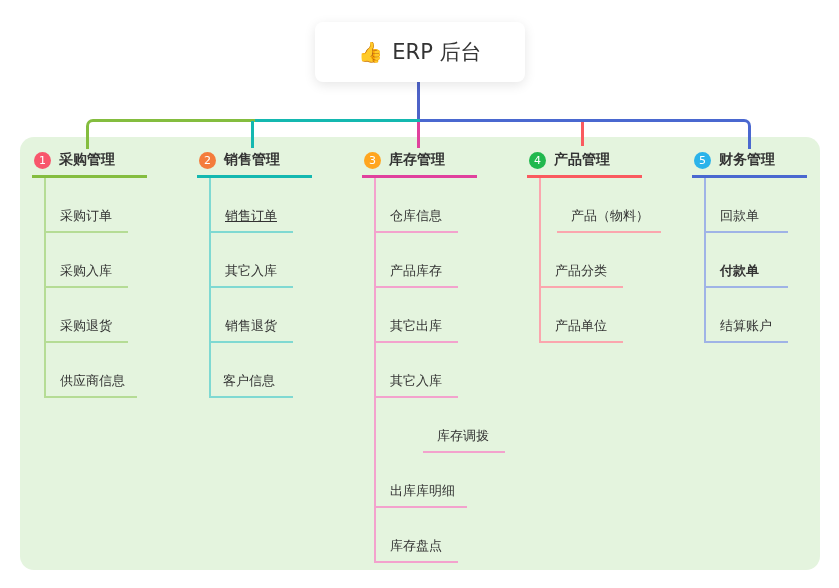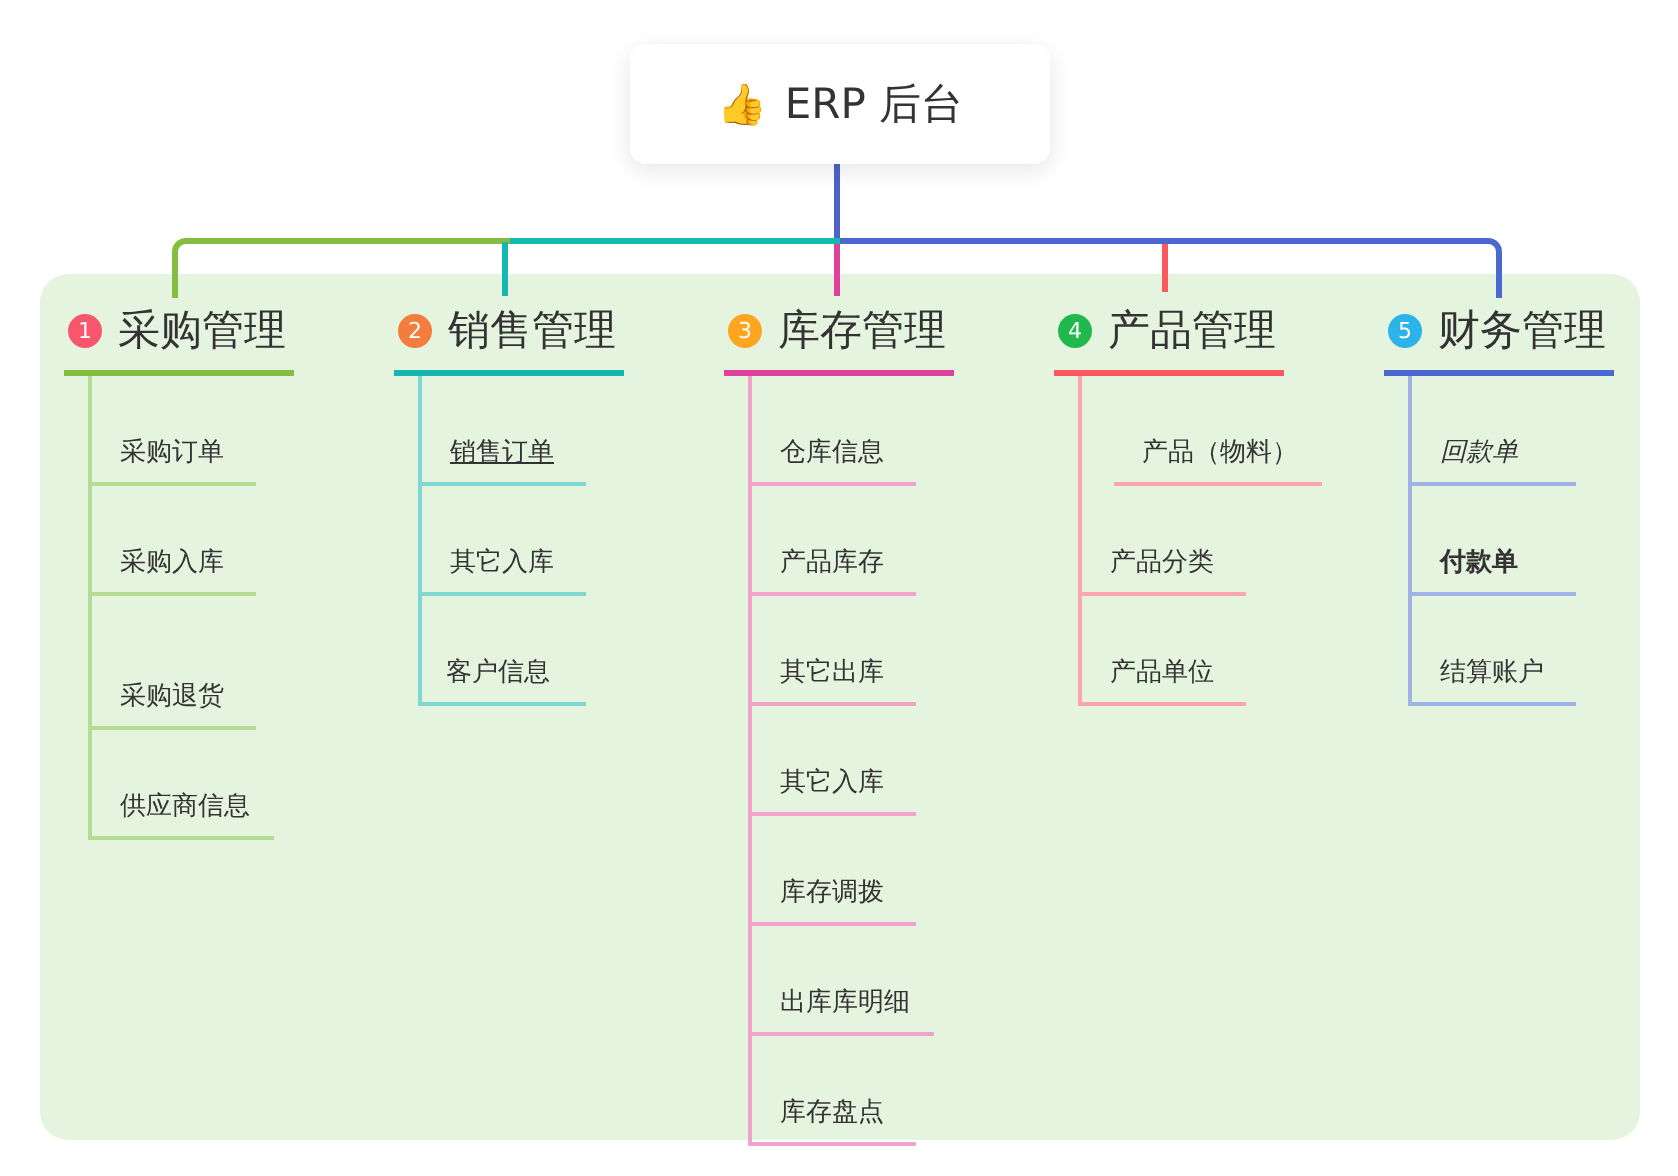--- a/index.html
+++ b/index.html
@@ -33,21 +33,21 @@
   .branch{position:absolute;top:148px;width:150px;}
   .branch-header{
     width:113px;display:flex;align-items:center;gap:8px;
     padding:3px 0 6px 2px;border-bottom:3px solid;cursor:default;
   }
   .badge{
     width:17px;height:17px;border-radius:50%;flex:0 0 17px;
     display:flex;align-items:center;justify-content:center;
     color:#ffffff;font-size:11px;line-height:1;
   }
-  .branch-label{font-size:21px;white-space:nowrap;}
+  .branch-label{font-size:14px;white-space:nowrap;font-weight:bold;}
   .children{margin-left:12px;border-left:2px solid;}
   .child{
     display:flex;align-items:flex-end;height:55px;box-sizing:border-box;
     width:max-content;min-width:82px;padding:0 12px 6px 14px;
     border-bottom:2px solid;font-size:13px;white-space:nowrap;
   }
 </style>
 </head>
 <body>
 
@@ -69,46 +69,47 @@
 
   <div id="branches">
       <div class="branch" style="left: 32px;">
         <div class="branch-header" style="border-bottom-color: rgb(132, 189, 63);">
           <span class="badge" style="background: rgb(248, 86, 108);">1</span>
           <span class="branch-label">采购管理</span>
         </div>
         <div class="children" style="border-left-color: rgb(181, 220, 149); text-align: center;">
           <div class="child" style="border-bottom-color: rgb(181, 220, 149);">采购订单</div>
           <div class="child" style="border-bottom-color: rgb(181, 220, 149);">采购入库</div>
-          <div class="child" style="border-bottom-color: rgb(181, 220, 149); margin-top: 12px;">采购退货</div>
+          <div class="child" style="border-bottom-color: rgb(181, 220, 149);">采购退货</div>
           <div class="child" style="border-bottom-color: rgb(181, 220, 149);">供应商信息</div>
         </div>
       </div>
       <div class="branch" style="left: 197px;">
         <div class="branch-header" style="border-bottom-color: rgb(20, 184, 176);">
           <span class="badge" style="background: rgb(244, 124, 60);">2</span>
           <span class="branch-label">销售管理</span>
         </div>
         <div class="children" style="border-left-color: rgb(127, 217, 210);">
           <div class="child" style="border-bottom-color: rgb(127, 217, 210); text-decoration: underline;">销售订单</div>
           <div class="child" style="border-bottom-color: rgb(127, 217, 210);">其它入库</div>
+          <div class="child" style="border-bottom-color: rgb(127, 217, 210);">销售退货</div>
           <div class="child" style="border-bottom-color: rgb(127, 217, 210); padding-left: 12px;">客户信息</div>
         </div>
       </div>
       <div class="branch" style="left: 362px;">
         <div class="branch-header" style="border-bottom-color: rgb(224, 65, 157);">
           <span class="badge" style="background: rgb(255, 165, 31);">3</span>
           <span class="branch-label">库存管理</span>
         </div>
         <div class="children" style="border-left-color: rgb(243, 162, 205);">
           <div class="child" style="border-bottom-color: rgb(243, 162, 205);">仓库信息</div>
           <div class="child" style="border-bottom-color: rgb(243, 162, 205);">产品库存</div>
           <div class="child" style="border-bottom-color: rgb(243, 162, 205);">其它出库</div>
           <div class="child" style="border-bottom-color: rgb(243, 162, 205);">其它入库</div>
-          <div class="child" style="border-bottom-color: rgb(243, 162, 205);">库存调拨</div>
+          <div class="child" style="border-bottom-color: rgb(243, 162, 205); margin-left: 47px;">库存调拨</div>
           <div class="child" style="border-bottom-color: rgb(243, 162, 205);">出库库明细</div>
           <div class="child" style="border-bottom-color: rgb(243, 162, 205);">库存盘点</div>
         </div>
       </div>
       <div class="branch" style="left: 527px;">
         <div class="branch-header" style="border-bottom-color: rgb(250, 90, 95);">
           <span class="badge" style="background: rgb(33, 184, 78);">4</span>
           <span class="branch-label">产品管理</span>
         </div>
         <div class="children" style="border-left-color: rgb(251, 166, 174);">
@@ -116,19 +117,19 @@
           <div class="child" style="border-bottom-color: rgb(251, 166, 174);">产品分类</div>
           <div class="child" style="border-bottom-color: rgb(251, 166, 174);">产品单位</div>
         </div>
       </div>
       <div class="branch" style="left: 692px;">
         <div class="branch-header" style="border-bottom-color: rgb(74, 104, 208);">
           <span class="badge" style="background: rgb(43, 179, 234);">5</span>
           <span class="branch-label">财务管理</span>
         </div>
         <div class="children" style="border-left-color: rgb(159, 179, 230);">
-          <div class="child" style="border-bottom-color: rgb(159, 179, 230); font-style: italic;">回款单</div>
+          <div class="child" style="border-bottom-color: rgb(159, 179, 230);">回款单</div>
           <div class="child" style="border-bottom-color: rgb(159, 179, 230); font-weight: bold;">付款单</div>
           <div class="child" style="border-bottom-color: rgb(159, 179, 230);">结算账户</div>
         </div>
       </div>
     </div>
 </div>
 
 </body></html>

